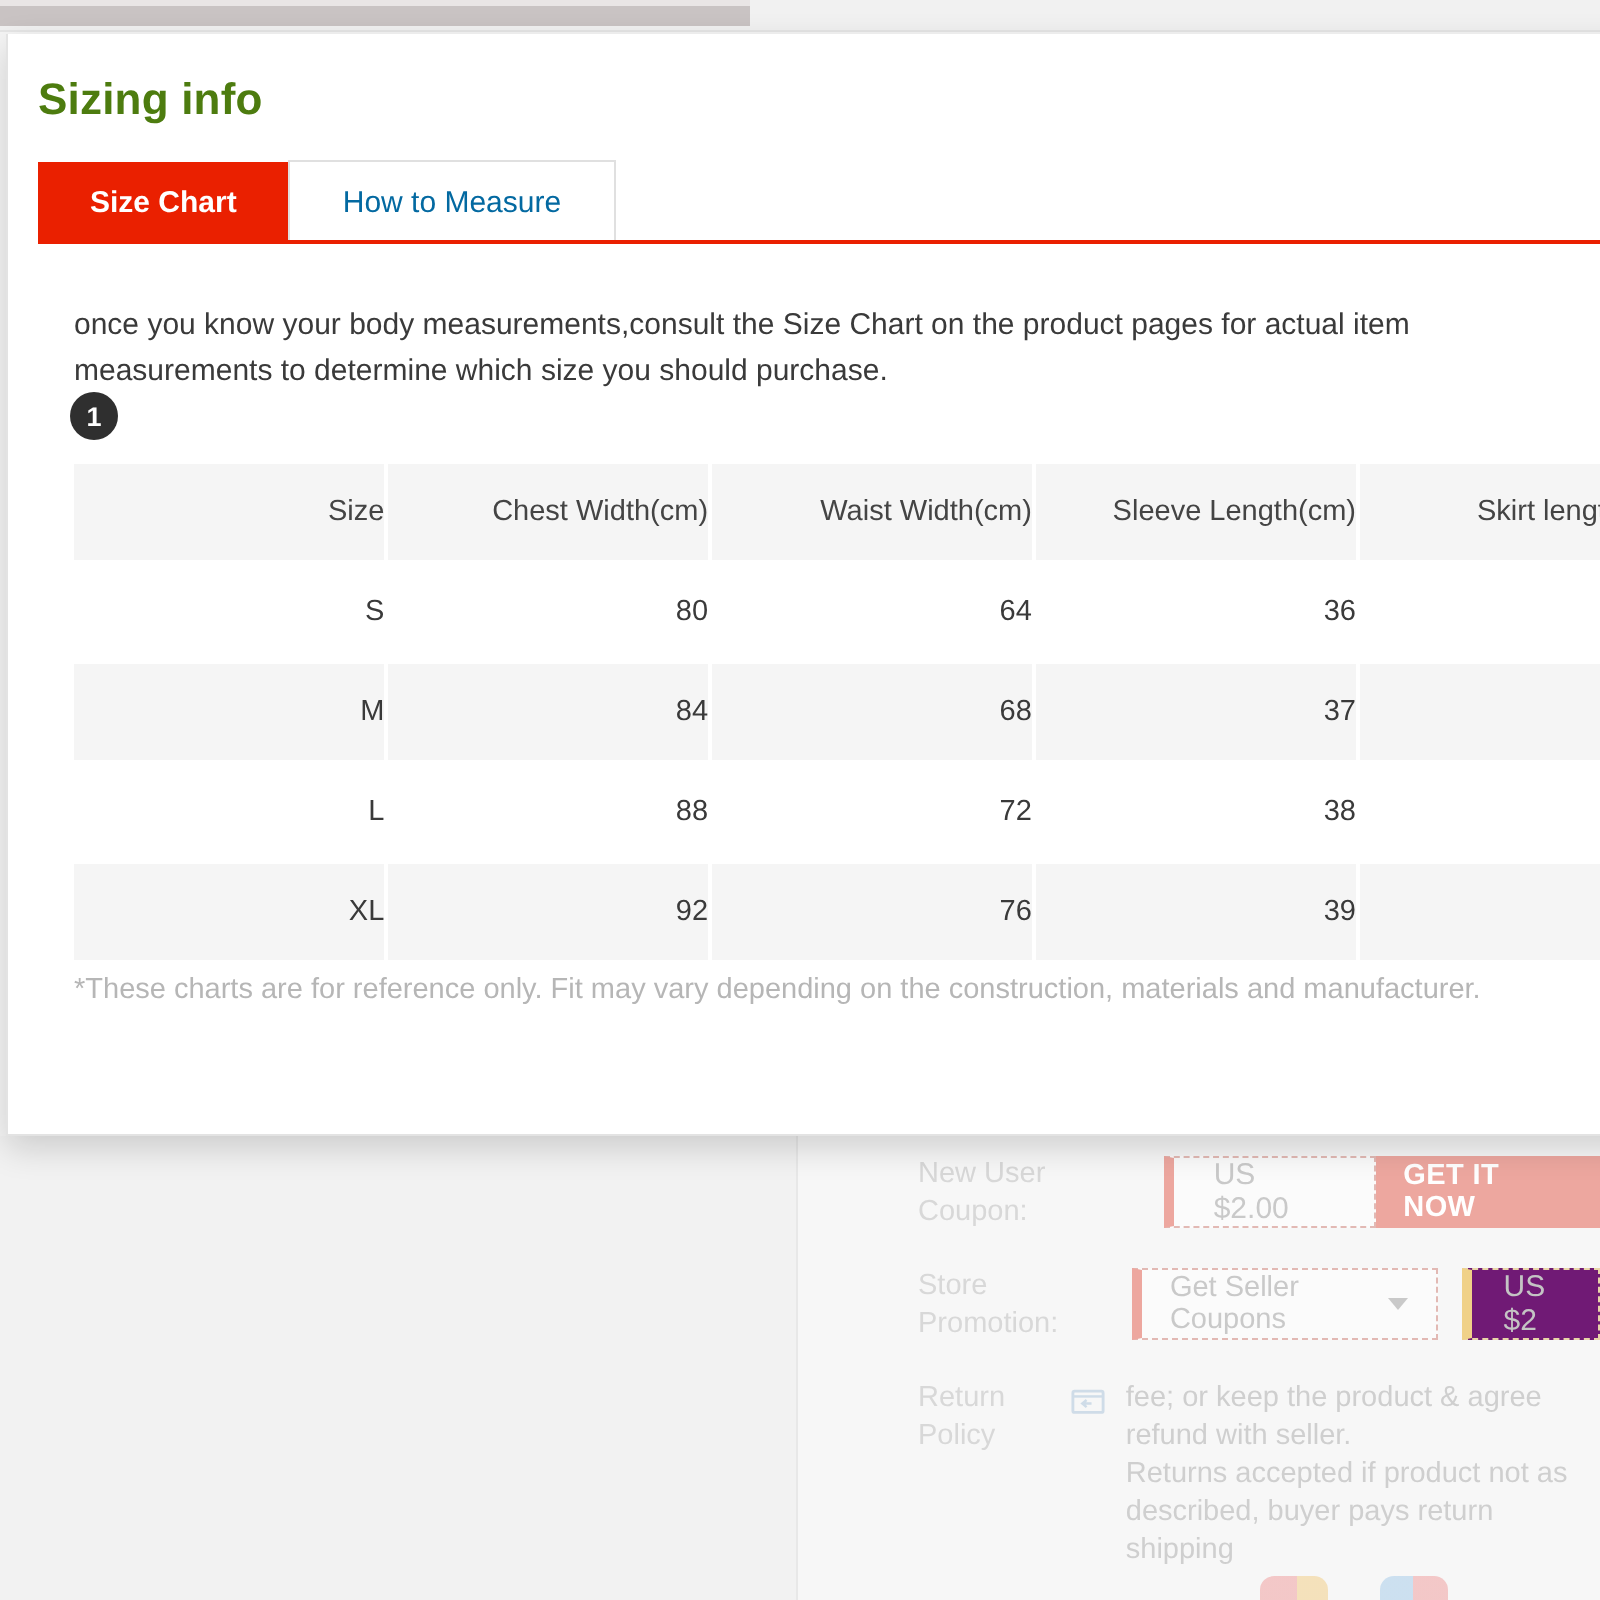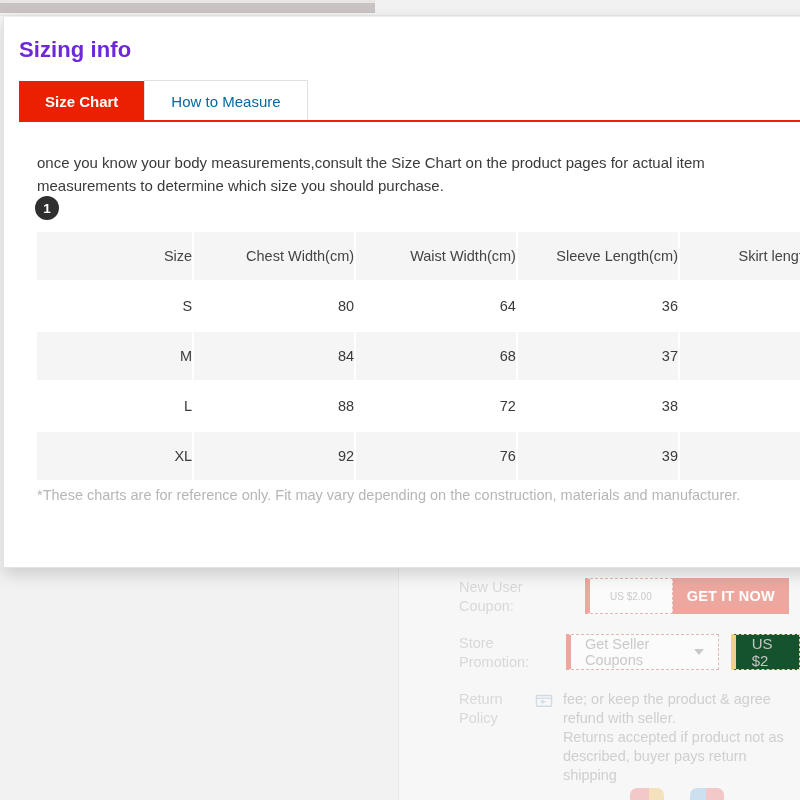--- a/index.html
+++ b/index.html
@@ -37,21 +37,21 @@
   .info-value { color: #cfcfcf; font-size: 14.5px; line-height: 19px; }
 
   
   .coupon-wrap { display: flex; align-items: stretch; height: 36px; }
   .coupon-chip {
     border: 1px dashed #e2b9b4;
     border-left: 5px solid #eda79f;
     background: #fbfbfb;
     display: flex; align-items: center; justify-content: center;
     padding: 0 20px;
-    color: #c9c9c9; font-size: 10px;
+    color: #c9c9c9; font-size: 15px;
   }
   .coupon-cta {
     background: #eda79f; color: #ffffff;
     display: flex; align-items: center; justify-content: center;
     padding: 0 14px; font-size: 14.5px; font-weight: bold;
     letter-spacing: .2px;
   }
   .promo-chip {
     border: 1px dashed #e2b9b4;
     border-left: 5px solid #eda79f;
@@ -63,21 +63,21 @@
   }
   .promo-caret {
     width: 0; height: 0;
     border-left: 5px solid transparent;
     border-right: 5px solid transparent;
     border-top: 6px solid #c9c9c9;
   }
   .promo-chip2 {
     border: 1px dashed #e8d5a8;
     border-left: 5px solid #f0d188;
-    background: #14532d;
+    background: #701a75;
     display: flex; align-items: center;
     padding: 0 16px;
     color: #c4c4c4; font-size: 15px;
     height: 36px;
   }
 
   .policy-icon { width: 18px; height: 16px; flex: 0 0 18px; margin-top: 2px; }
 
   .guar-line1 { color: #d2d2d2; font-size: 14.5px; line-height: 20px; }
   .guar-line2 { color: #b9b9b9; font-size: 14.5px; font-weight: bold; line-height: 20px; }
@@ -107,21 +107,21 @@
     position: absolute; left: 3px; top: 17px;
     width: 840px; height: 551px;
     background: #ffffff;
     border: 1px solid #e3e3e3;
     border-top: none;
     box-shadow: 0 6px 16px rgba(0,0,0,.16);
     overflow: hidden;
   }
   .modal-title {
     position: absolute; left: 15px; top: 20px;
-    font-size: 22px; font-weight: bold; color: #6d28d9;
+    font-size: 22px; font-weight: bold; color: #4d7c0f;
     letter-spacing: .1px;
   }
 
   
   .tabs {
     position: absolute; left: 15px; top: 63px;
     display: flex; align-items: flex-end;
   }
   .tab {
     height: 40px; display: flex; align-items: center; justify-content: center;

